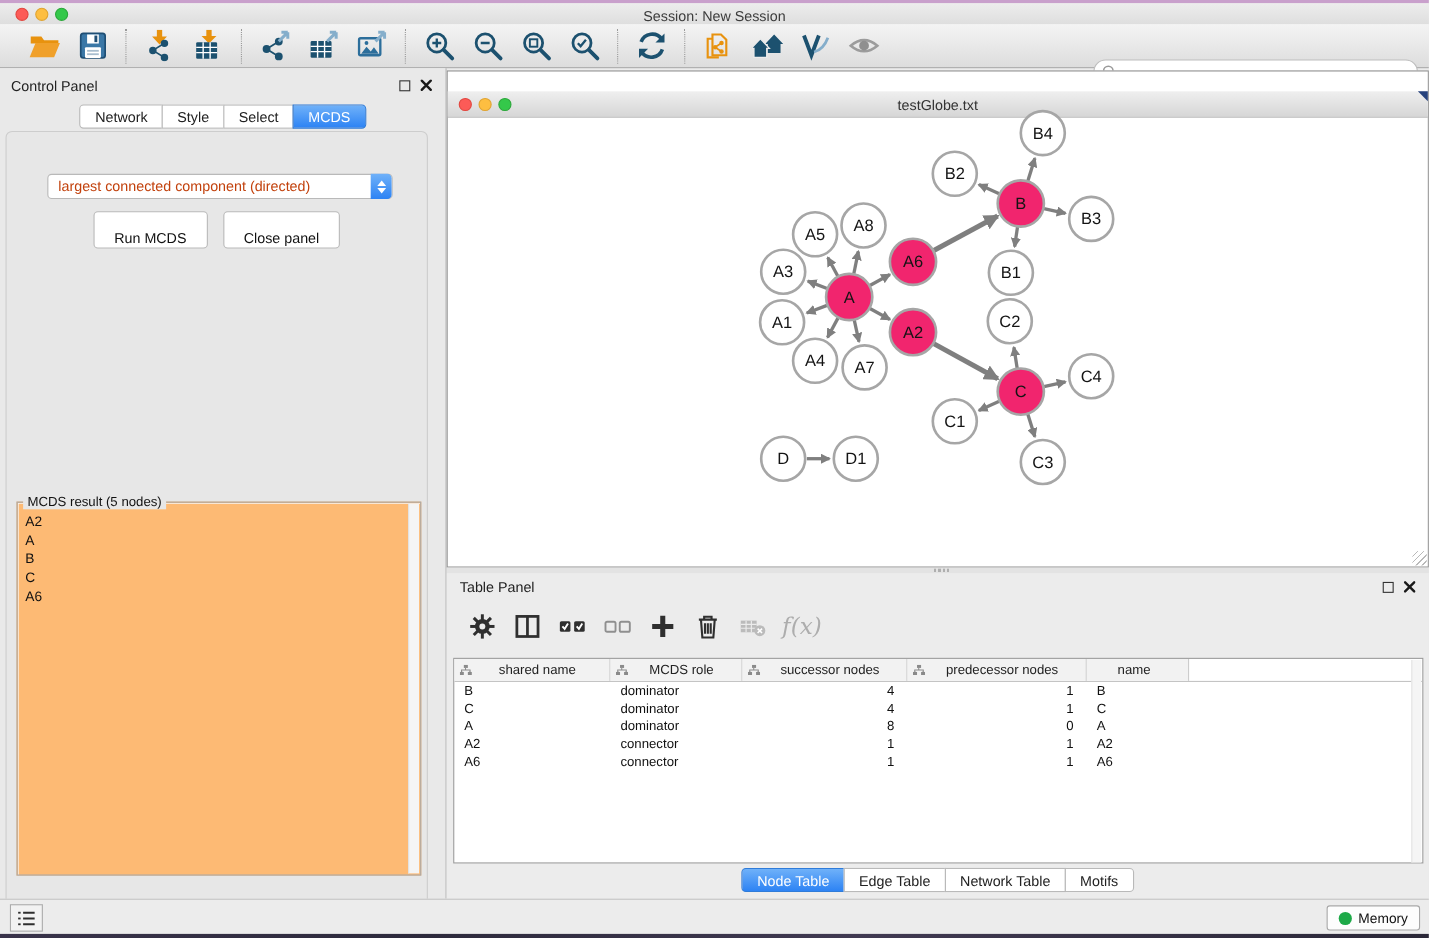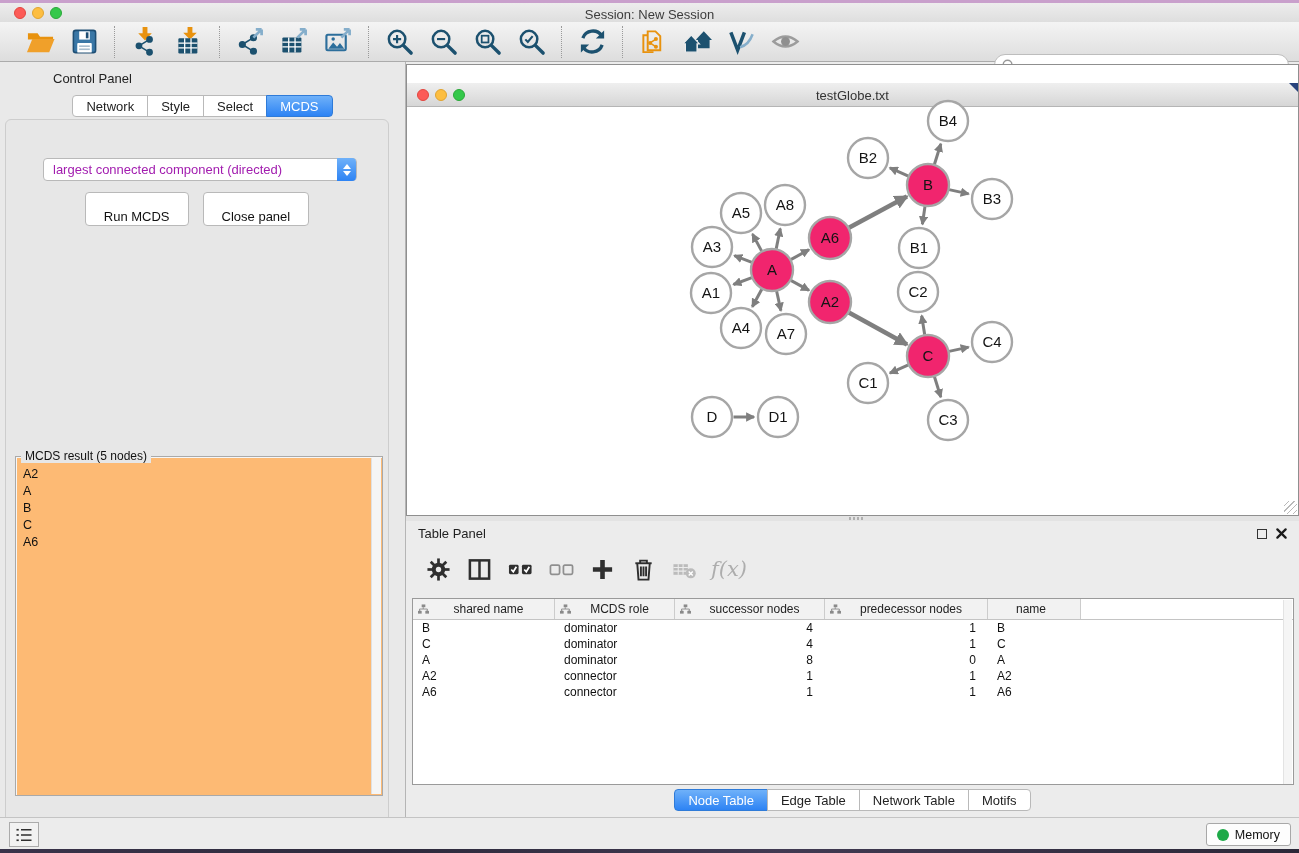--- a/index.html
+++ b/index.html
@@ -28,38 +28,38 @@
   .tb-btn { width:32px; height:32px; background:none; border:none; display:flex; align-items:center; justify-content:center; cursor:default; }
   .tb-btn svg { width:29px; height:29px; }
   #search-wrap { position:absolute; right:10px; top:32px; }
   #search-input { width:295px; height:22px; border:1px solid #BDBDBD; border-radius:11px; background:#fff;
     padding-left:24px; font-size:12px; outline:none; }
   #search-mag { position:absolute; left:7px; top:4px; width:15px; height:15px; }
 
   
   #control-panel { position:absolute; left:0; top:62px; width:406px; height:755px;
     background:#E9E9E9; border-right:1px solid #B5B5B5; }
-  #cp-header { position:absolute; left:0; top:0; width:100%; height:30px;margin-left:43px; }
+  #cp-header { position:absolute; left:0; top:0; width:100%; height:30px; }
   #cp-title { position:absolute; left:10px; top:9px; font-size:13px; color:#222; }
   .panel-ctrls { position:absolute; display:flex; gap:9px; align-items:center; }
   #cp-header .panel-ctrls { right:12px; top:10px; }
   .float-icon { width:10px; height:10px; border:1.6px solid #333; background:transparent; }
   .close-icon svg { width:11px; height:11px; display:block; }
   .seg-bar { display:flex; justify-content:center; }
   #cp-tabs { position:absolute; left:0; top:33px; width:100%; }
   .seg { height:22px; background:#fff; border:1px solid #B9B9B9; font-size:13px; color:#222;
     padding:0 13px; margin-left:-1px; display:flex; align-items:center; cursor:default; }
   .seg:first-child { border-radius:4px 0 0 4px; margin-left:0; }
   .seg:last-child { border-radius:0 4px 4px 0; }
   .seg.active { background:linear-gradient(180deg,#6FB1F9,#2D83F4); border-color:#2F7BD8; color:#fff; }
   #cp-content { position:absolute; left:5px; top:57px; width:384px; height:745px;
     background:#E7E7E7; border:1px solid #CDCDCD; border-radius:6px; }
   #opt-label { margin-top:15px; text-align:center; font-size:13px; color:#1A1A1A; }
   #opt-select { position:absolute; left:37px; top:38px; width:314px; height:23px; background:#fff;
-    border:1px solid #B9B9B9; border-radius:4px; font-size:13px; color:#a21caf;
+    border:1px solid #B9B9B9; border-radius:4px; font-size:13px; color:#c2410c;
     display:flex; align-items:center; padding-left:9px; }
   #opt-stepper { position:absolute; right:0; top:-1px; width:19px; height:23px; border-radius:0 4px 4px 0;
     background:linear-gradient(180deg,#6FB1F9,#2D83F4); display:flex; flex-direction:column;
     align-items:center; justify-content:center; gap:2px; }
   .chev-up { width:0; height:0; border-left:4px solid transparent; border-right:4px solid transparent; border-bottom:5px solid #fff; }
   .chev-down { width:0; height:0; border-left:4px solid transparent; border-right:4px solid transparent; border-top:5px solid #fff; }
   #cp-buttons { position:absolute; left:0; top:72px; width:100%; display:flex; justify-content:center; gap:14px; }
   .cp-btn { height:22px; background:#fff; border:1px solid #B9B9B9; border-radius:4px; font-size:13px;
     color:#111; padding:16px 18px; cursor:default; }
   #mcds-box { position:absolute; left:9px; top:336px; width:368px; height:340px;

